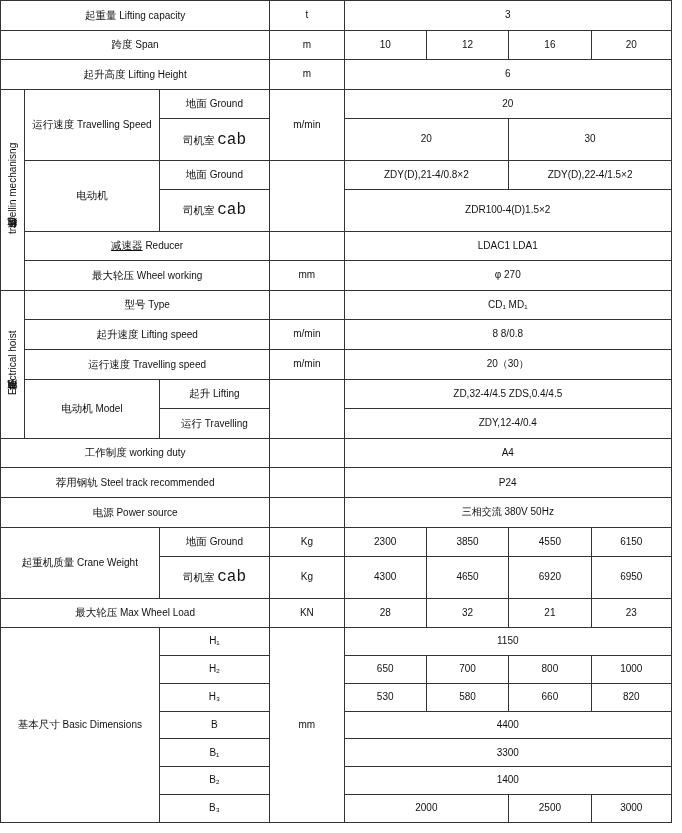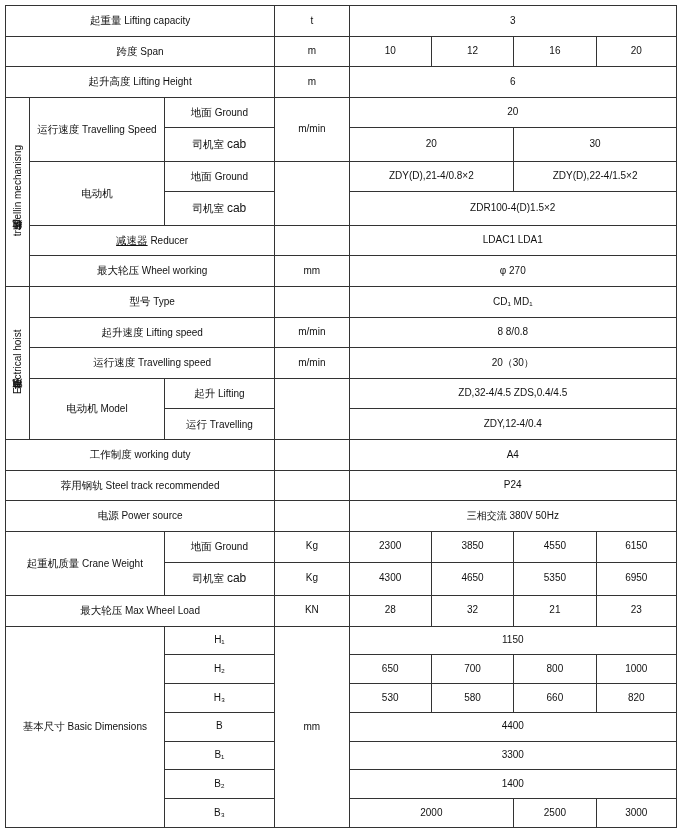--- a/index.html
+++ b/index.html
@@ -15,21 +15,20 @@
     width: 682px;
     height: 833px;
     position: relative;
     box-sizing: border-box;
     background: #ffffff;
   }
   table.spec {
     border-collapse: collapse;
     width: 672px;
     height: 823px;
-    margin: 5px;
     table-layout: fixed;
   }
   table.spec td {
     border: 1px solid #333333;
     text-align: center;
     vertical-align: middle;
     font-size: 10px;
     line-height: 1.25;
     padding: 1px 2px;
     color: #111111;
@@ -50,22 +49,22 @@
     transform: rotate(180deg);
     font-size: 10.5px;
     line-height: 1.35;
     white-space: nowrap;
     padding: 2px 0;
   }
   .vert-inner {
     display: inline-block;
   }
   .cab {
-    font-size: 12px;
-    font-family: Liberation Sans, sans-serif;
+    font-size: 16px;
+    font-family: Liberation Mono, monospace;
   }
   .unit {
     font-size: 10px;
   }
   .nowrap { white-space: nowrap; text-decoration: underline; }
 </style>
 </head>
 <body>
 
 <div id="sheet">
@@ -267,21 +266,21 @@
     <td>6150</td>
   </tr>
   <tr>
     <td>
       <span class="cn">司机室</span>
       <span class="cab">cab</span>
     </td>
     <td class="unit">Kg</td>
     <td>4300</td>
     <td>4650</td>
-    <td>5350</td>
+    <td>6920</td>
     <td>6950</td>
   </tr>
 
   <tr>
     <td colspan="3" class="label-cell">
       <span class="cn">最大轮压</span>
       <span class="en">Max  Wheel  Load</span>
     </td>
     <td class="unit">KN</td>
     <td>28</td>

